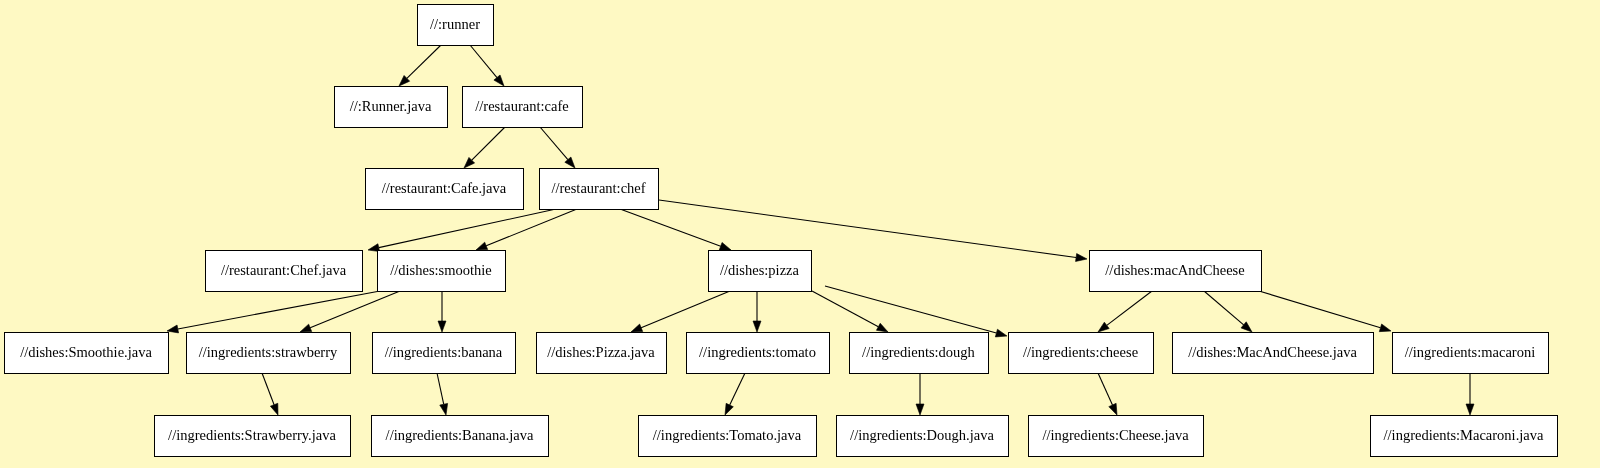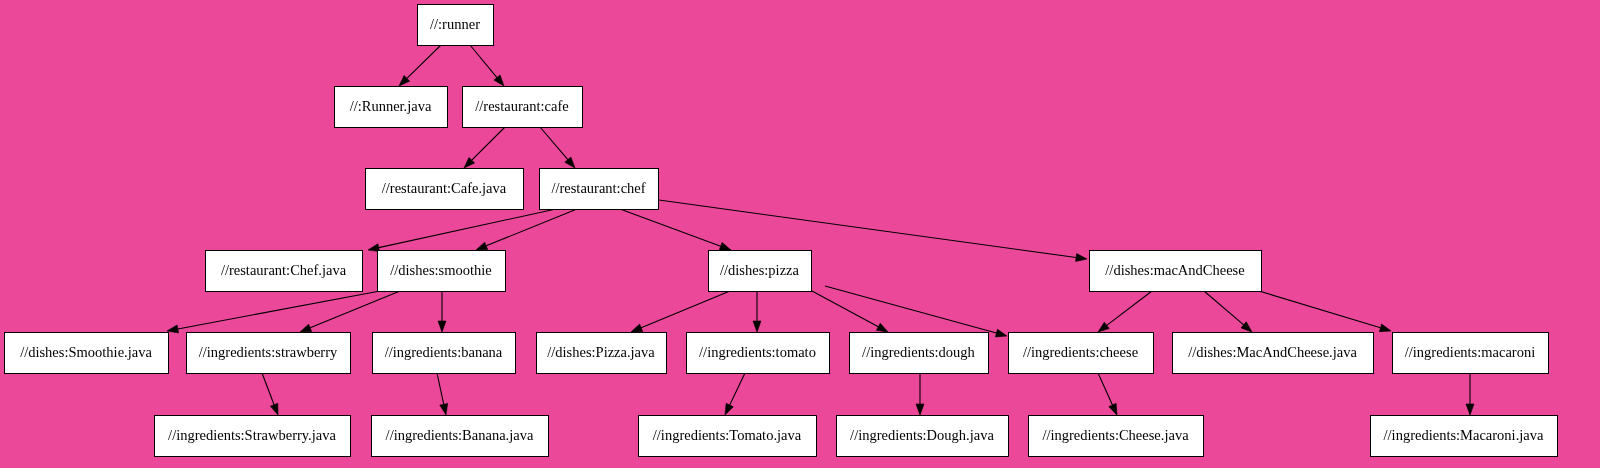--- a/index.html
+++ b/index.html
@@ -4,21 +4,21 @@
 <style>
   html, body {
     margin: 0;
     padding: 0;
     background: #ffffff;
   }
   #graph-root {
     position: relative;
     width: 1600px;
     height: 468px;
-    background: #ec4899;
+    background: #fef9c3;
     font-family: "Liberation Serif", "DejaVu Serif", serif;
     overflow: hidden;
   }
   #graph-svg {
     display: block;
     width: 1600px;
     height: 468px;
   }
   .node-rect {
     fill: #ffffff;

